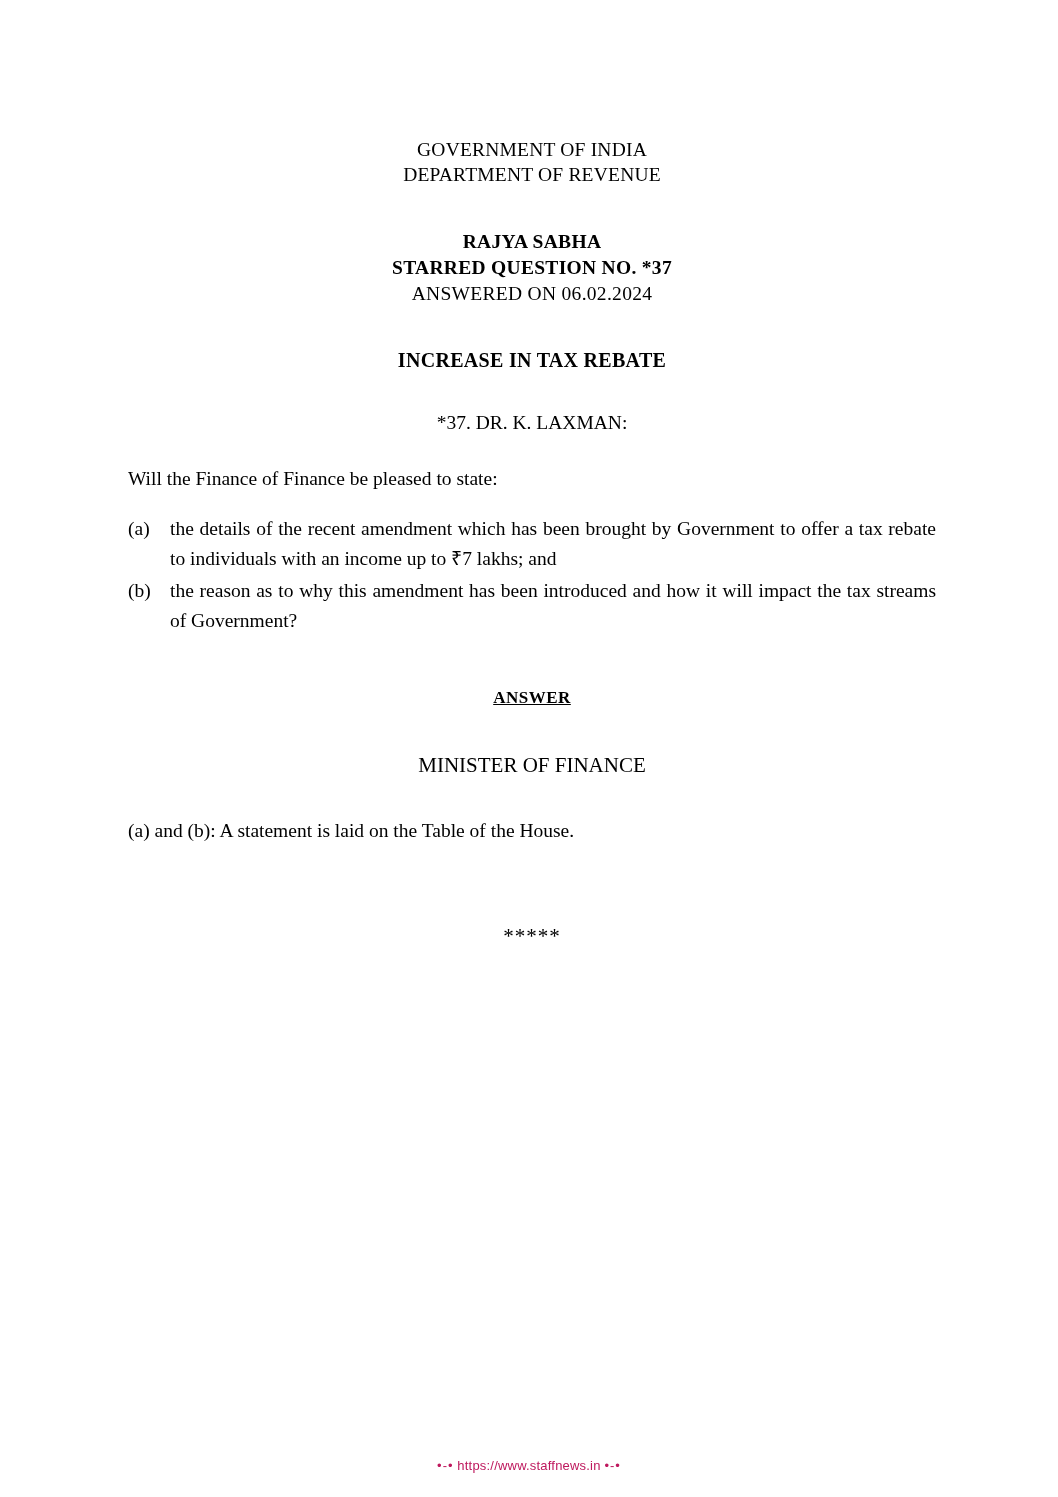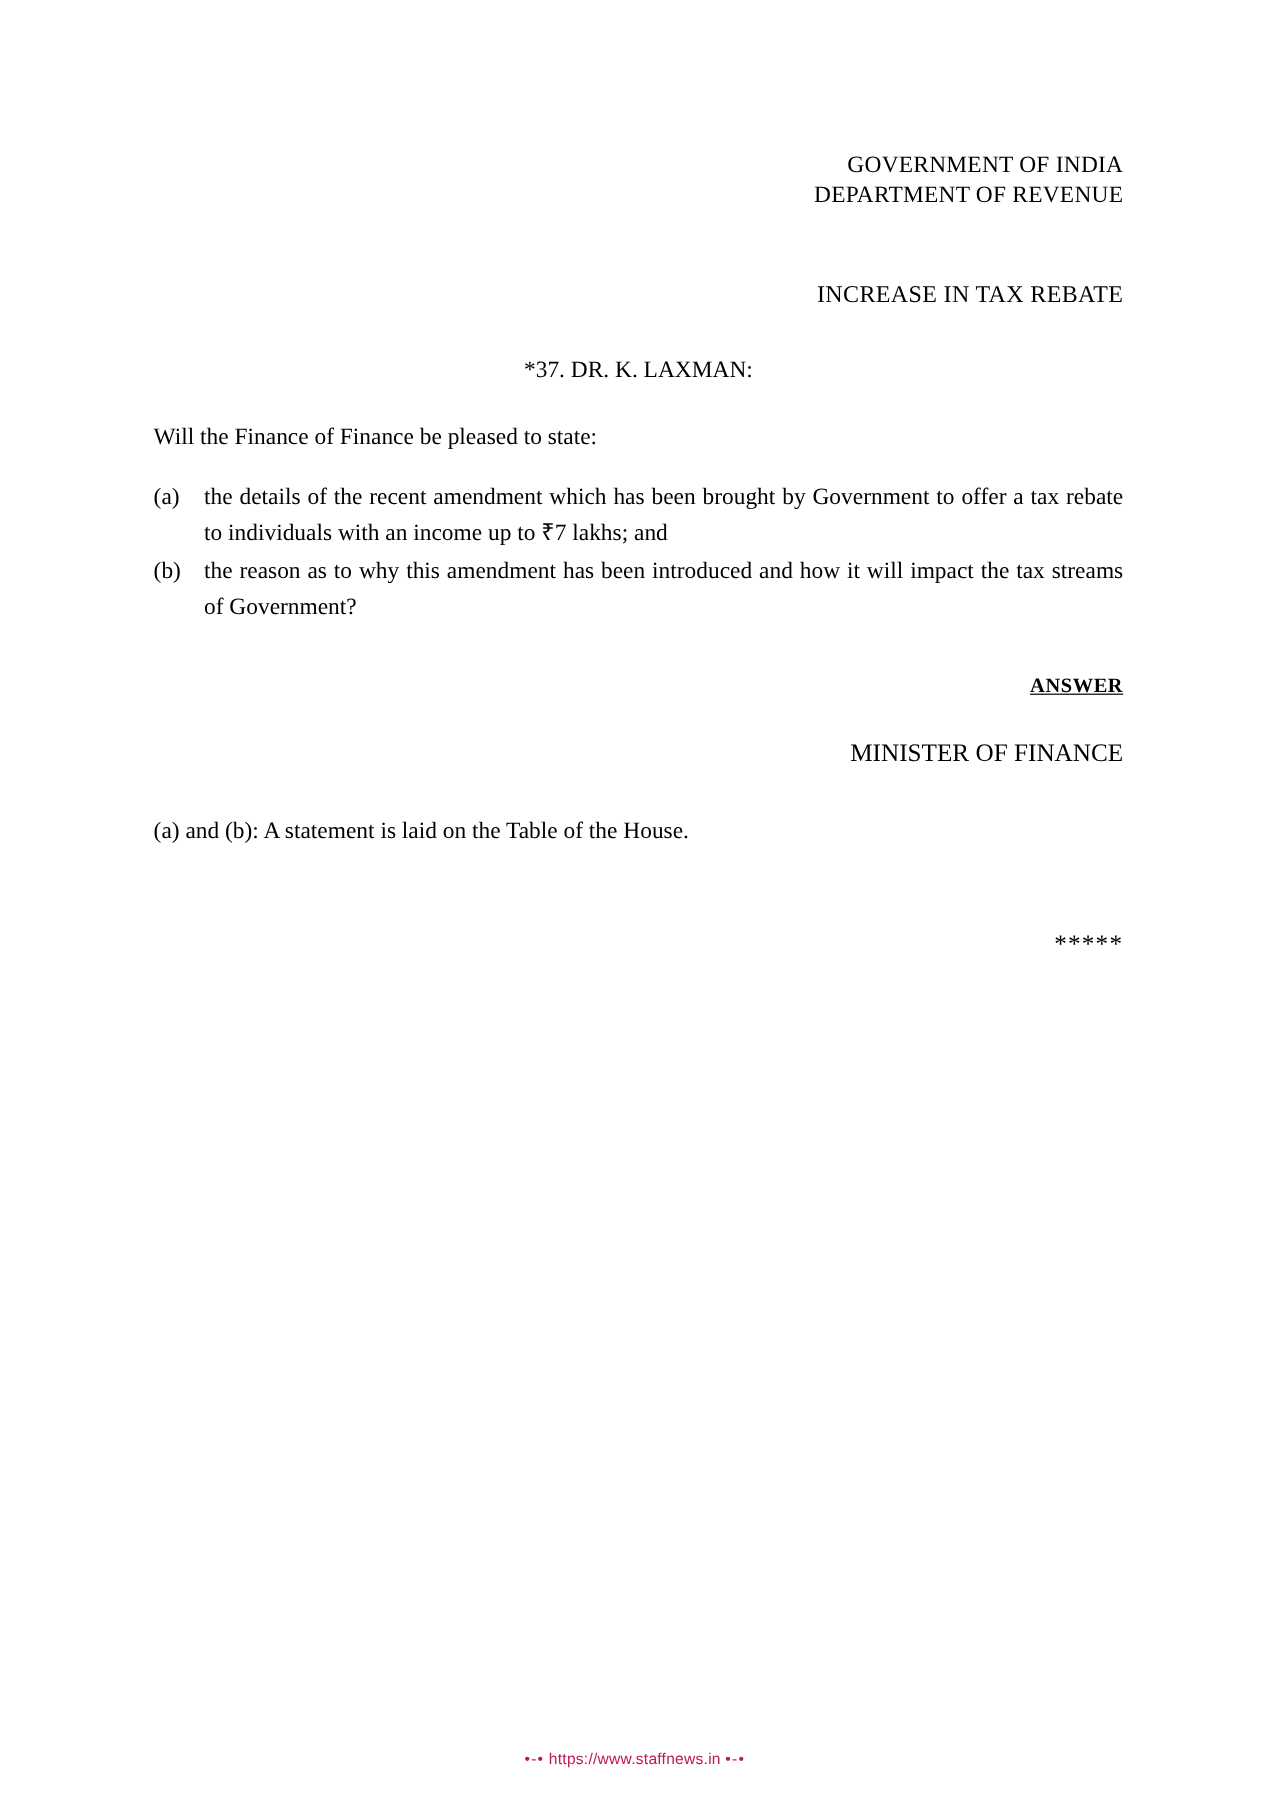--- a/index.html
+++ b/index.html
@@ -22,41 +22,42 @@
     box-sizing: border-box;
     padding: 0;
   }
   .content {
     position: absolute;
     left: 128px;
     top: 125px;
     width: 808px;
   }
   .center {
-    text-align: right;
+    text-align: center;
+    margin-top: 12px;
   }
   .hdr-line {
     font-size: 19.5px;
     line-height: 25px;
     letter-spacing: 0.2px;
   }
   .block-gap-sm { height: 22px; }
   .block-gap-md { height: 30px; }
   .block-gap-lg { height: 38px; }
   .bold {
     font-weight: bold;
   }
   .house-line {
     font-size: 19.5px;
     line-height: 26px;
     letter-spacing: 0.3px;
   }
   .subject {
     font-size: 20px;
-    font-weight: normal;
+    font-weight: bold;
     letter-spacing: 0.3px;
   }
   .asker {
     font-size: 19.5px;
     line-height: 26px;
     text-align: center;
   }
   .intro {
     font-size: 19.5px;
     line-height: 26px;
@@ -114,20 +115,25 @@
 <div class="page">
   <div class="content">
 
     <div class="center">
       <div class="hdr-line">GOVERNMENT OF INDIA</div>
       <div class="hdr-line">DEPARTMENT OF REVENUE</div>
     </div>
 
     <div class="block-gap-md"></div>
 
+    <div class="center">
+      <div class="house-line bold">RAJYA SABHA</div>
+      <div class="house-line bold">STARRED QUESTION NO. *37</div>
+      <div class="house-line">ANSWERED ON 06.02.2024</div>
+    </div>
 
     <div class="block-gap-md"></div>
 
     <div class="center subject">INCREASE IN TAX REBATE</div>
 
     <div class="block-gap-lg"></div>
 
     <div class="asker">*37. DR. K. LAXMAN:</div>
 
     <div class="block-gap-md"></div>

